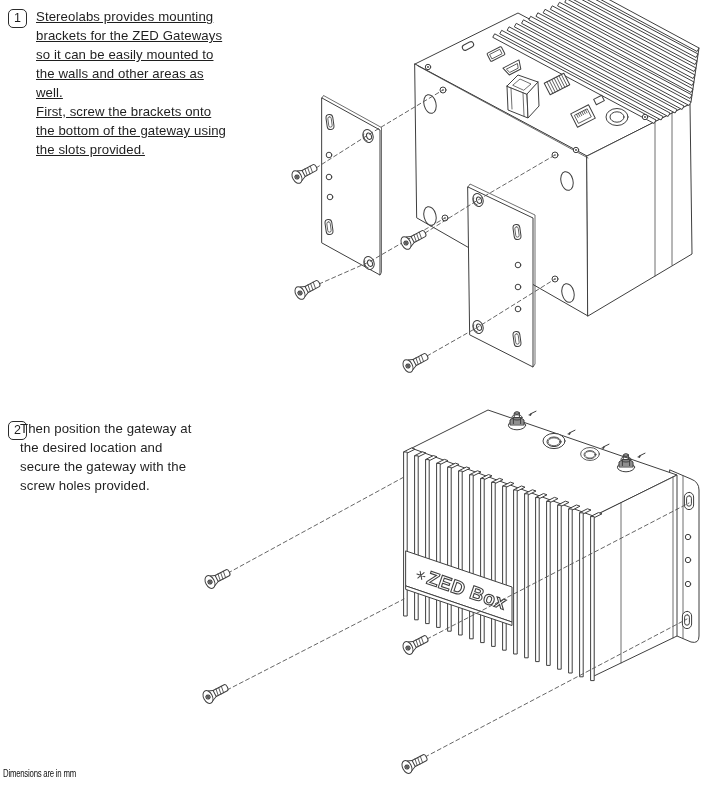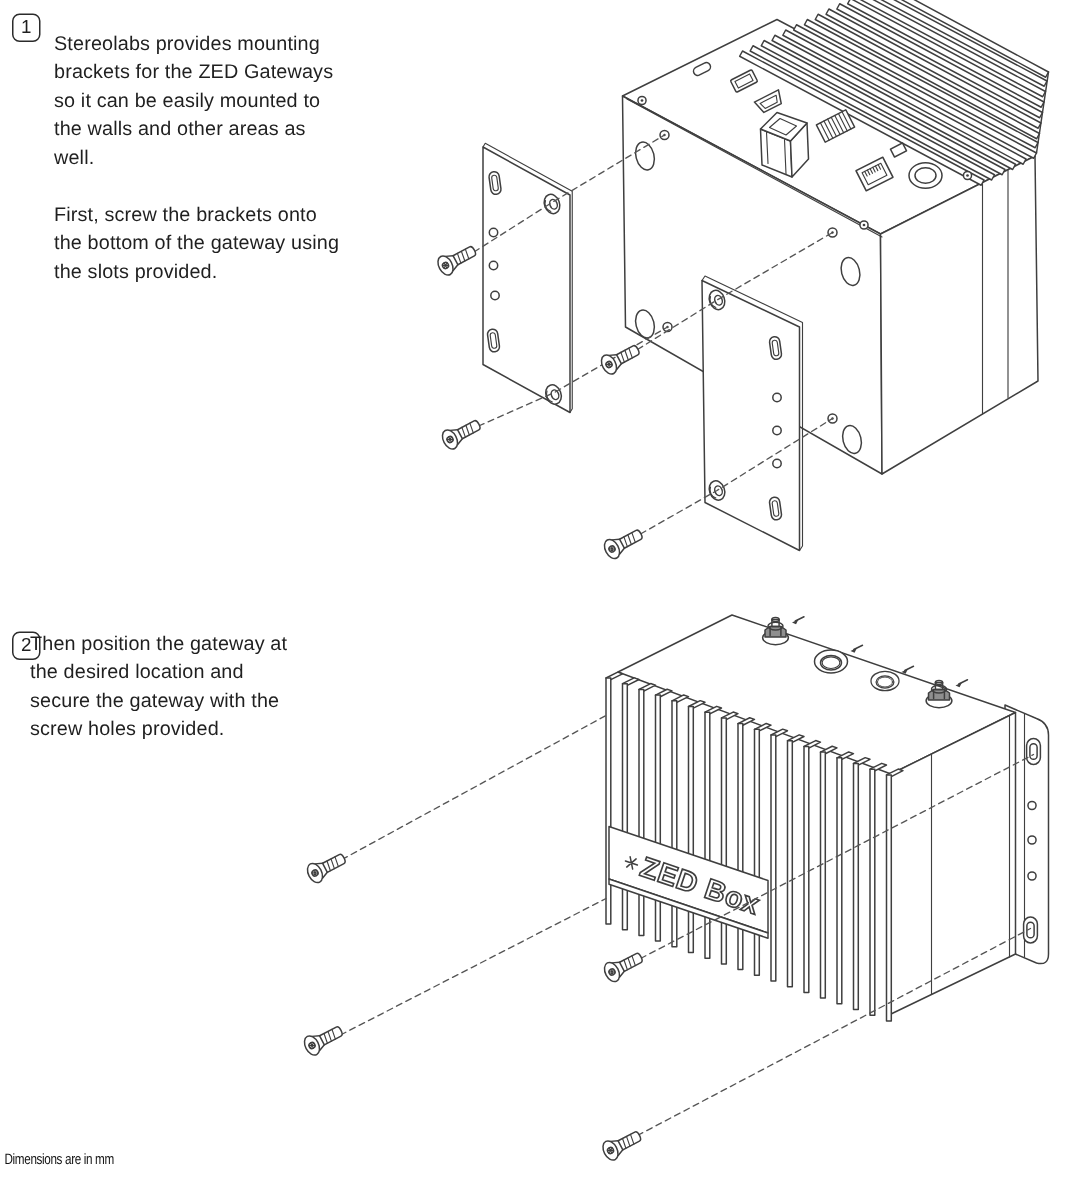--- a/index.html
+++ b/index.html
@@ -2,23 +2,23 @@
 <html><head>
 <meta charset="utf-8">
 <style>
   html,body{margin:0;padding:0;background:#ffffff;}
   .canvas{position:relative;width:711px;height:791px;background:#ffffff;overflow:hidden;
           font-family:"Liberation Sans",sans-serif;color:#1f1f1f;}
   .step-badge{position:absolute;width:19px;height:19px;border:1.4px solid #2b2b2b;border-radius:5px;
           display:flex;align-items:center;justify-content:center;font-size:12.5px;line-height:1;color:#1f1f1f;box-sizing:border-box;}
   .step-text{position:absolute;font-size:13.2px;line-height:19px;letter-spacing:0.1px;}
   .step-text p{margin:0;}
-  .step-text p + p{margin-top:19px;}
+  .step-text p + p{}
   #badge-1{left:8px;top:9px;}
-  #text-1{left:36px;top:19px;width:192px;}
+  #text-1{left:36px;top:7px;width:192px;text-decoration:underline;}
   #badge-2{left:8px;top:421px;}
   #text-2{left:20px;top:419px;width:186px;}
   .footnote{position:absolute;left:3px;top:768px;font-size:10px;letter-spacing:-0.3px;
           transform:scaleX(0.78);transform-origin:left center;color:#111;}
   .fig{position:absolute;}
   #fig1{left:280px;top:0;}
   #fig2{left:180px;top:400px;}
   svg path,svg rect,svg ellipse,svg circle,svg line{stroke:#3f3f3f;stroke-width:1;fill:none;
           stroke-linejoin:round;stroke-linecap:round;}
   svg .wf{fill:#ffffff;}

